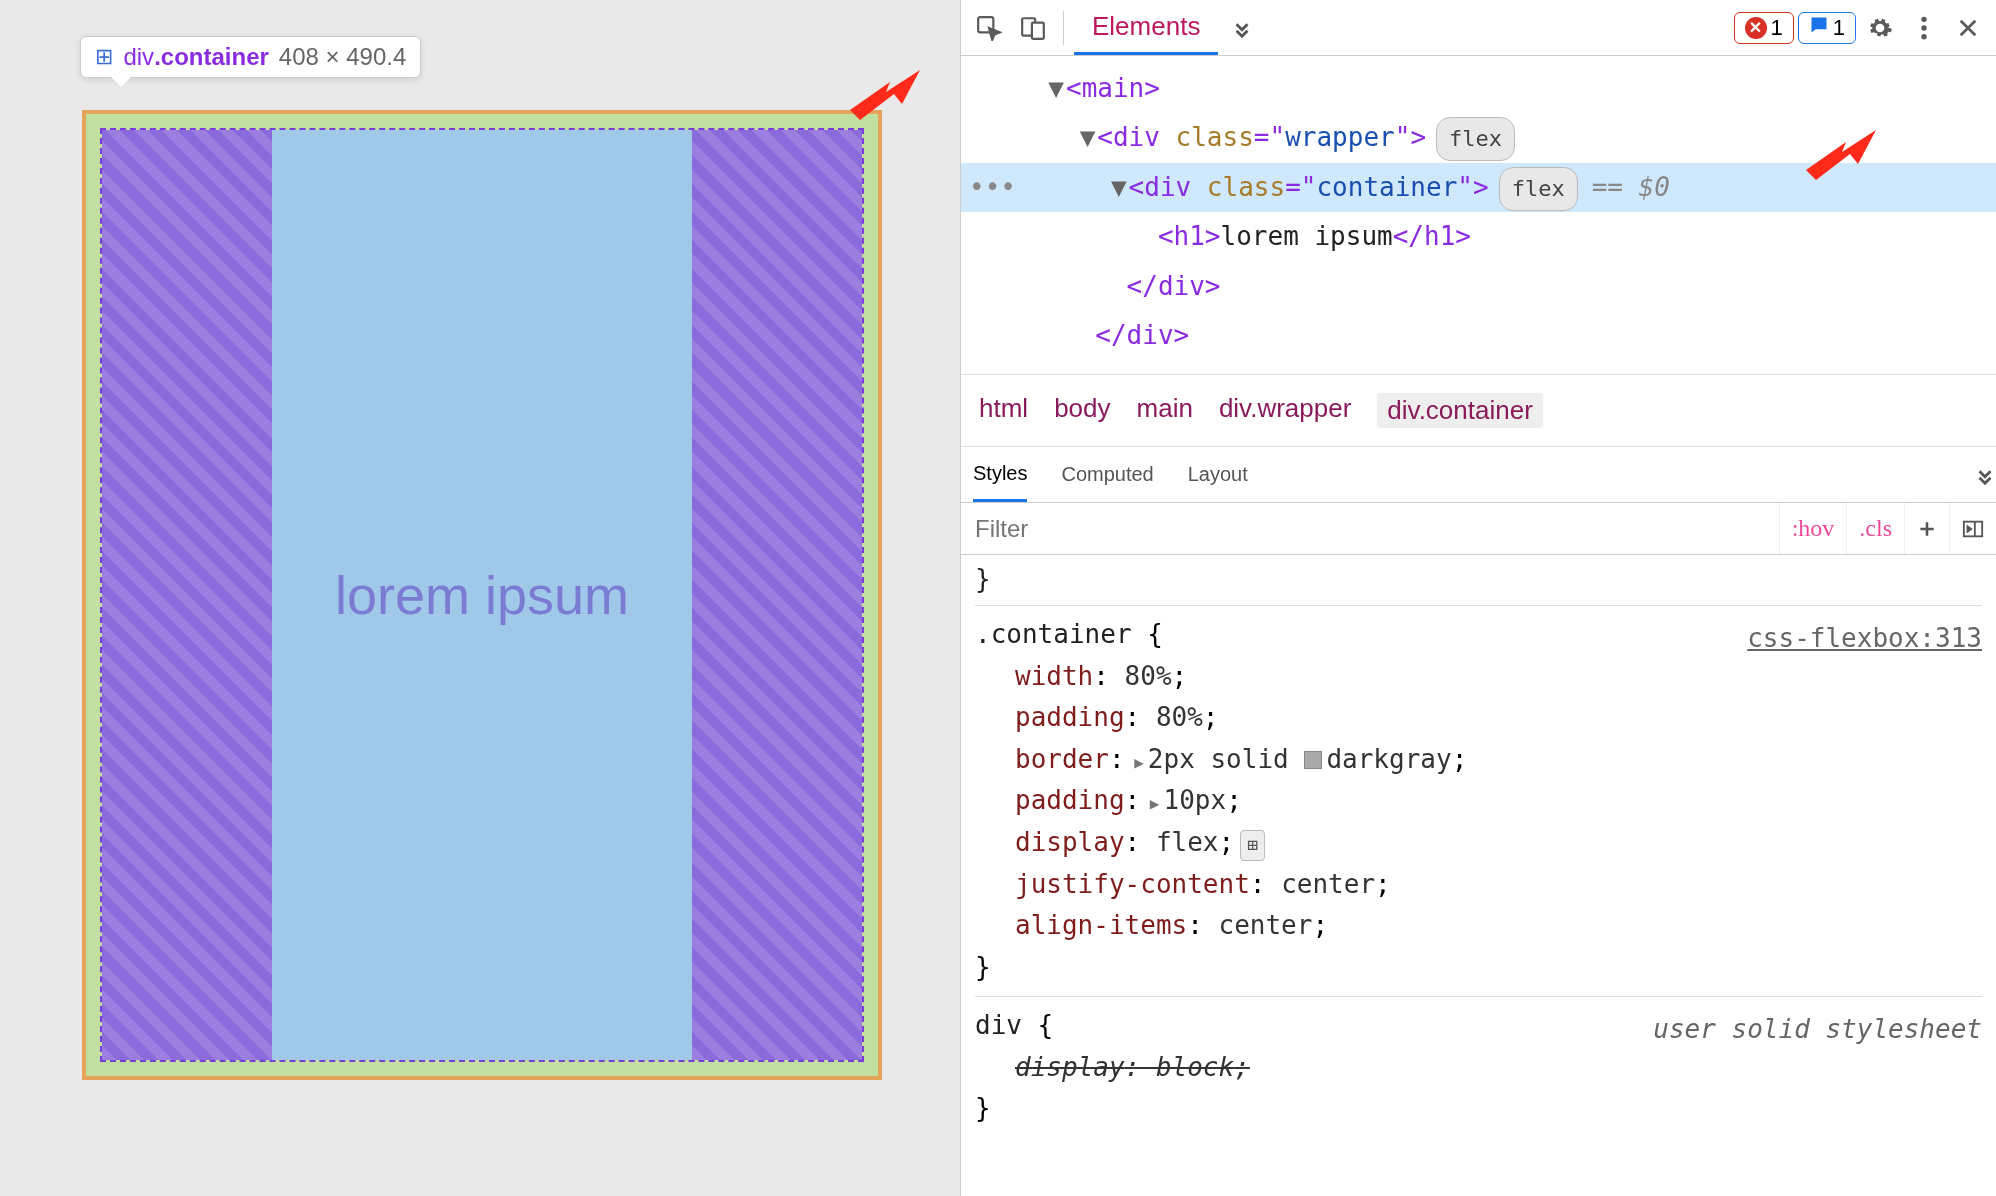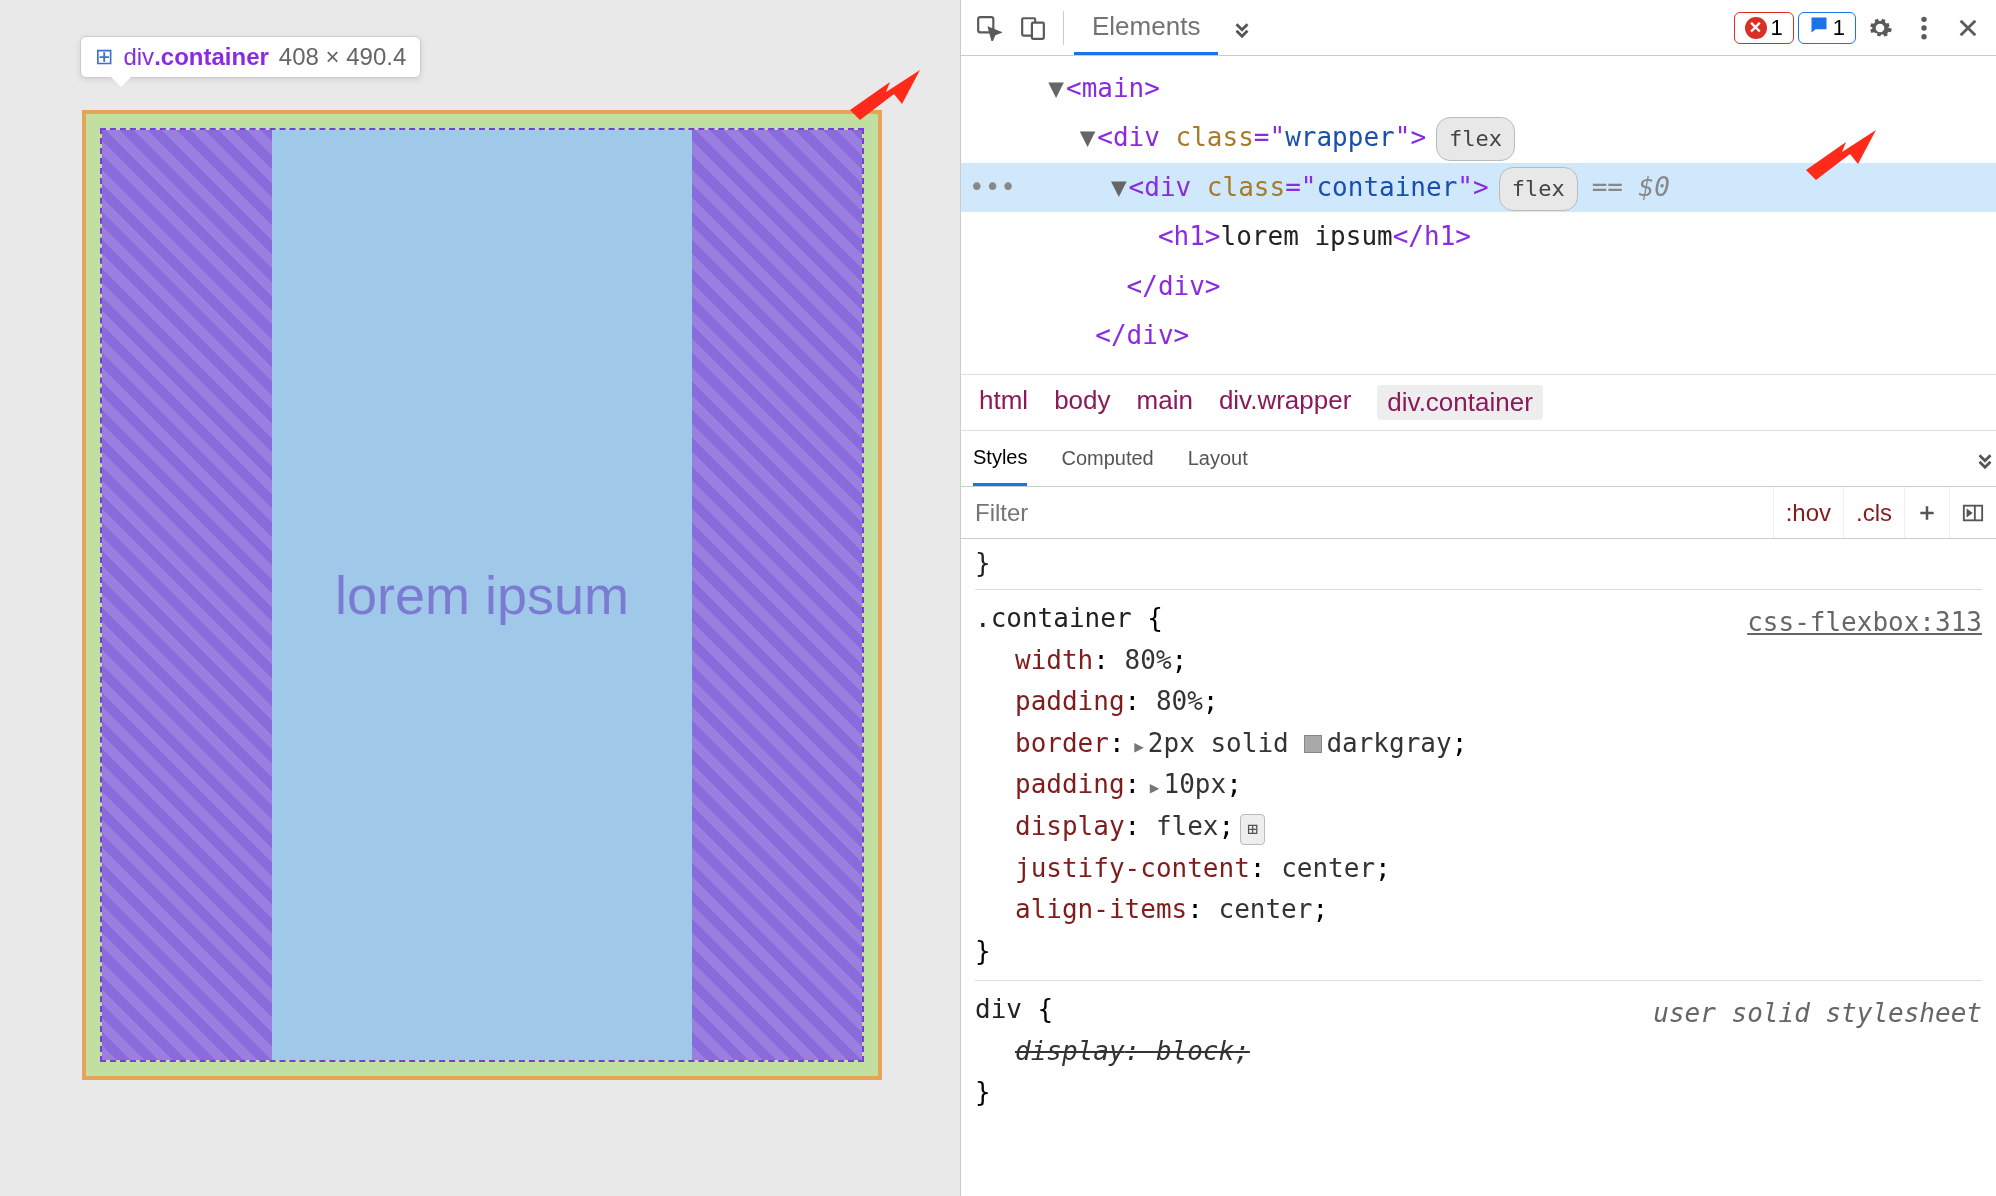--- a/index.html
+++ b/index.html
@@ -120,21 +120,21 @@
   color: #5a5a5a;
 }
 .dt-toolbar .tab {
   padding: 0 18px;
   height: 100%;
   display: flex;
   align-items: center;
   color: #333;
 }
 .dt-toolbar .tab.active {
-  color: #737373;
+  color: #be185d;
   border-bottom: 3px solid #1a73e8;
 }
 .dt-toolbar .chev { color: #555; }
 .badge {
   display: inline-flex;
   align-items: center;
   gap: 4px;
   border: 1.5px solid #ccc;
   border-radius: 6px;
   padding: 2px 10px;
@@ -168,21 +168,21 @@
   font-size: 22px;
   color: #444;
   margin-left: 10px;
   font-family: "SF Mono", Menlo, monospace;
 }
 .line-end { color: #888; font-style: italic; margin-left: 14px; }
 .dotdot { color: #888; position: absolute; left: 8px; }
 .breadcrumb {
   display: flex;
   gap: 26px;
-  padding: 10px 18px;
+  padding: 18px 18px;
   border-top: 1px solid #ddd;
   border-bottom: 1px solid #ddd;
   font-size: 26px;
 }
 .breadcrumb span { color: #8a1a5a; }
 .breadcrumb span.sel { background: #eee; padding: 2px 10px; border-radius: 4px; }
 .styles-tabs {
   display: flex;
   align-items: center;
   border-bottom: 1px solid #ccc;
@@ -204,22 +204,22 @@
   border: none;
   outline: none;
   font-size: 24px;
   padding: 0 14px;
   height: 100%;
   color: #666;
   font-family: inherit;
 }
 .filter-row .fbtn {
   padding: 0 12px;
-  color: #7f1d1d;
-  font-family: Liberation Sans, sans-serif;
+  color: #ec4899;
+  font-family: Liberation Serif, serif;
   font-size: 24px;
   height: 100%;
   display: flex;
   align-items: center;
   border-left: 1px solid #eee;
 }
 .css-rules {
   font-family: "SF Mono", Menlo, Consolas, monospace;
   font-size: 26px;
   line-height: 1.6;

